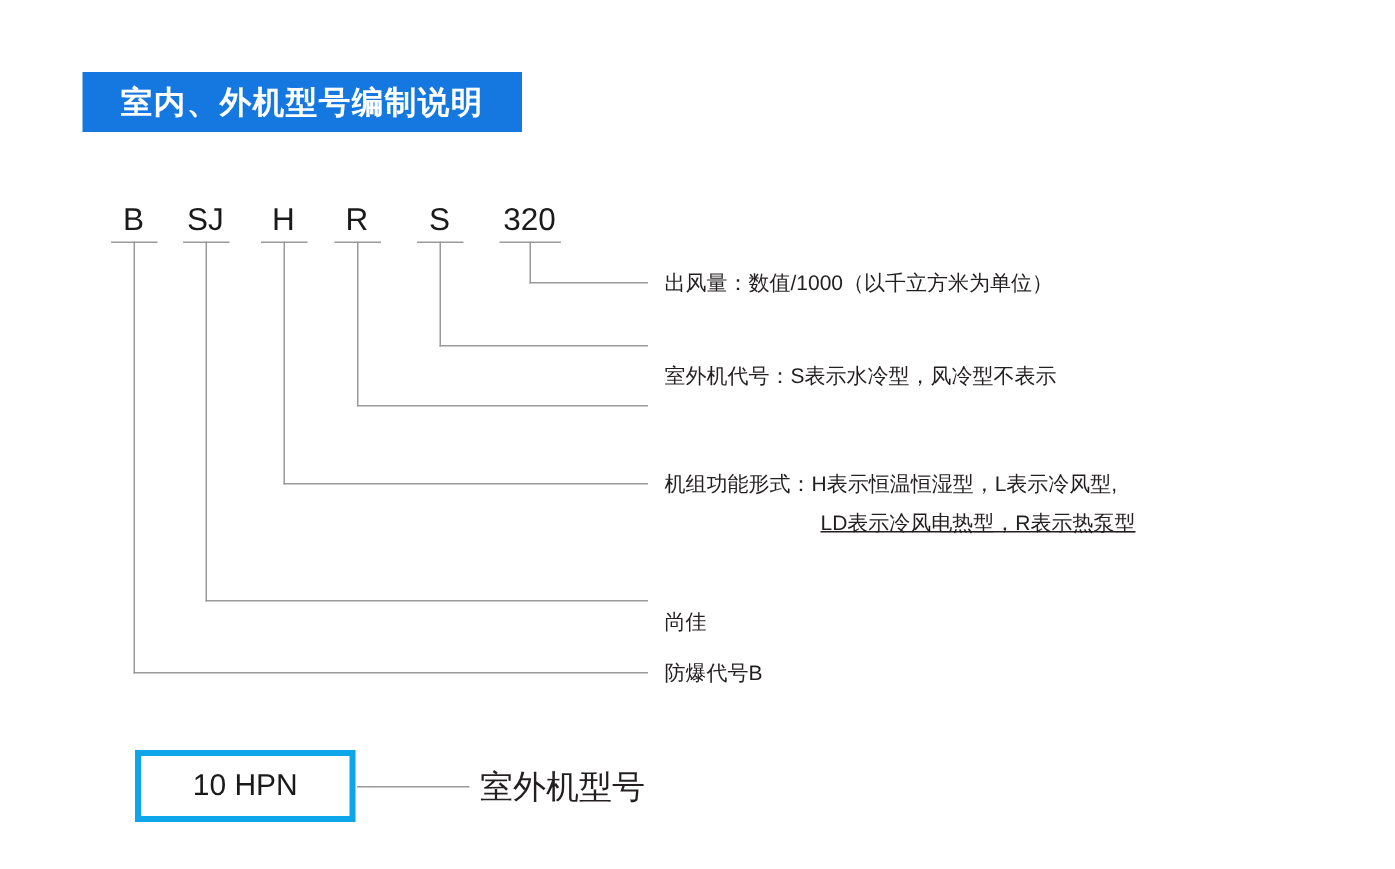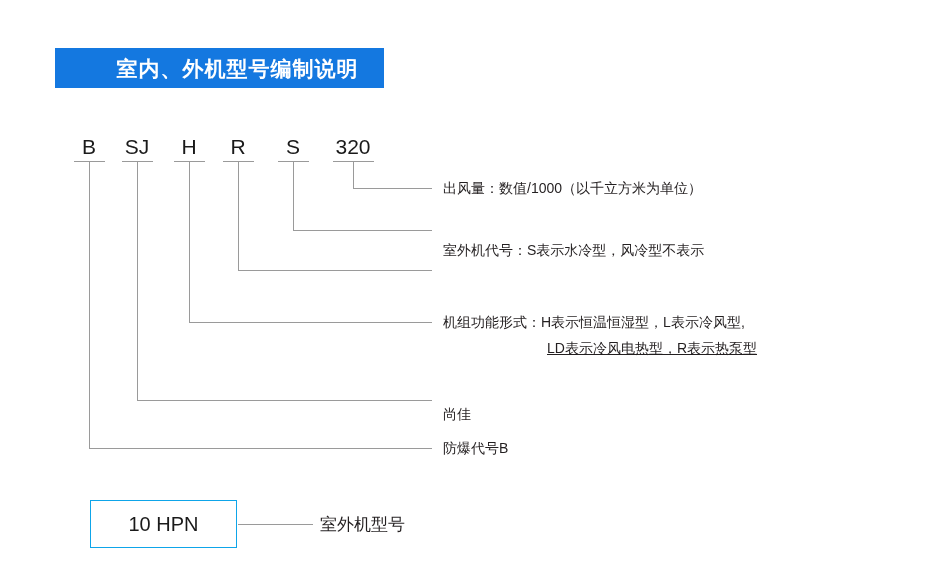--- a/index.html
+++ b/index.html
@@ -23,21 +23,20 @@
   .banner {
     position: absolute;
     left: 55px;
     top: 48px;
     width: 293px;
     height: 40px;
     background: #1478e0;
     display: flex;
     align-items: center;
     justify-content: center;
-    padding-left: 36px;
   }
   .banner-title {
     color: #ffffff;
     font-size: 21px;
     font-weight: bold;
     letter-spacing: 1px;
     line-height: 1;
     white-space: nowrap;
   }
 
@@ -82,38 +81,38 @@
     text-decoration: underline;
   }
 
   
   .model-box {
     position: absolute;
     left: 90px;
     top: 500px;
     width: 147px;
     height: 48px;
-    border: 1px solid #0ea5e9;
+    border: 4px solid #0ea5e9;
     background: #ffffff;
     display: flex;
     align-items: center;
     justify-content: center;
     box-sizing: border-box;
   }
   .model-box-label {
     font-size: 20px;
     color: #1a1a1a;
     line-height: 1;
     white-space: nowrap;
   }
   .model-note {
     position: absolute;
     left: 320px;
     top: 512px;
-    font-size: 17px;
+    font-size: 22px;
     color: #231f20;
     line-height: 26px;
     white-space: nowrap;
   }
 </style>
 </head>
 <body>
 
 <div id="page">
 

